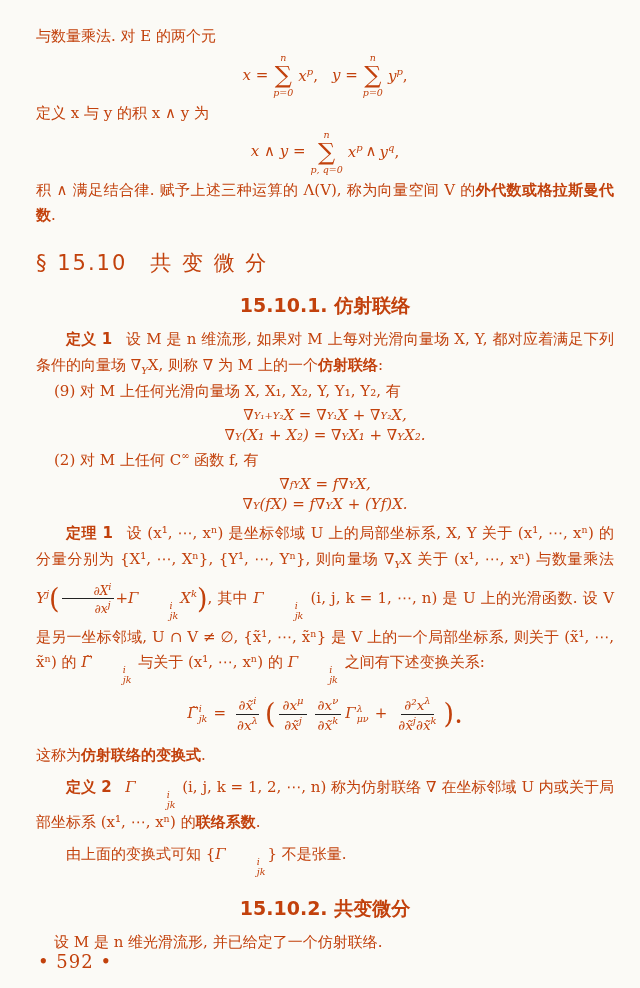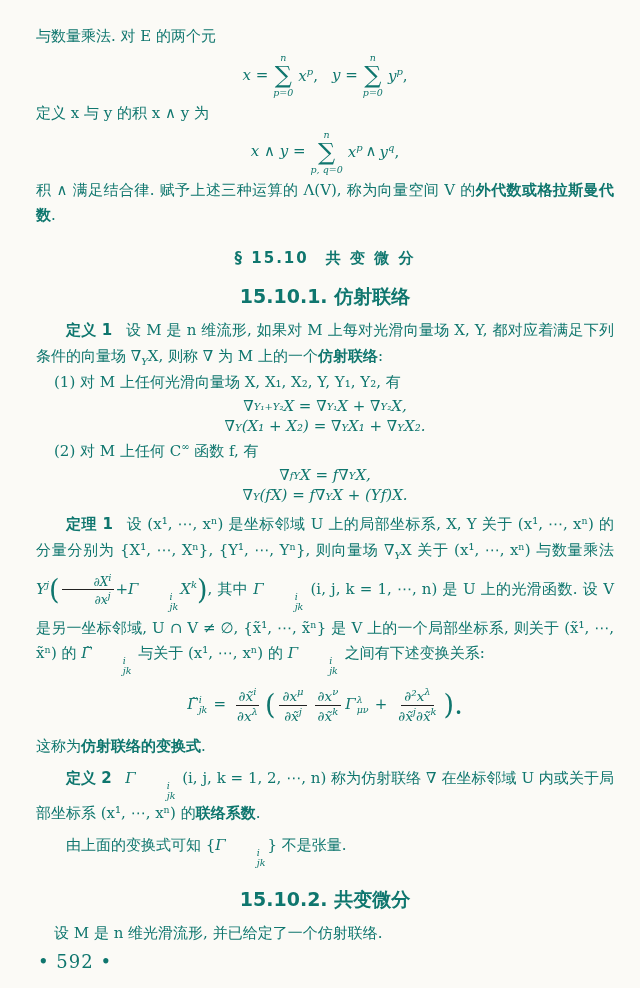--- a/index.html
+++ b/index.html
@@ -1,30 +1,30 @@
 <!DOCTYPE html>
 <html><head>
 <meta charset="utf-8">
 <style>
   html,body{margin:0;padding:0;background:#dddad4;}
   .page{
     width:640px;height:988px;box-sizing:border-box;
-    background:#fbfaf6;color:#0f766e;position:relative;
+    background:#fbfaf6;color:#c2410c;position:relative;
     padding:24px 26px 0 36px;overflow:hidden;
     font-family:"DejaVu Serif","Liberation Serif",serif;
     font-size:15px;
   }
   p{margin:0;line-height:1.72;text-align:justify;}
   .ind2{text-indent:2em;}
   .ind1{text-indent:1.2em;}
   b.heiti{font-family:"DejaVu Sans","Liberation Sans",sans-serif;font-weight:bold;}
   .lbl{font-family:"DejaVu Sans","Liberation Sans",sans-serif;font-weight:bold;margin-right:.9em;}
   .sec-title{
-    text-align:center;font-family:"DejaVu Sans","Liberation Sans",sans-serif;
-    font-weight:bold;font-size:15px;margin:20px 0 16px 0;letter-spacing:2px;
+    font-family:"DejaVu Sans","Liberation Sans",sans-serif;
+    font-weight:normal;font-size:21px;margin:20px 0 16px 0;letter-spacing:2px;
   }
   .subsec{
     font-family:"DejaVu Sans","Liberation Sans",sans-serif;
     font-weight:bold;font-size:19px;margin:14px 0 8px 0;text-align:center;text-indent:0;
   }
   
   .formula{
     display:flex;justify-content:center;align-items:center;
     margin:3px 0;font-style:italic;line-height:1.3;
   }
@@ -87,21 +87,21 @@
   </div>
 
   <p><span>积 ∧ 满足结合律. 赋予上述三种运算的 Λ(V), 称为向量空间 V 的</span><b class="heiti">外代数或格拉斯曼代数</b><span>.</span></p>
 
   <h2 class="sec-title">§ 15.10　共 变 微 分</h2>
 
   <h3 class="subsec">15.10.1. 仿射联络</h3>
 
   <p class="ind2"><b class="lbl">定义 1</b><span>设 M 是 n 维流形, 如果对 M 上每对光滑向量场 X, Y, 都对应着满足下列条件的向量场 ∇</span><sub class="var">Y</sub><span class="var"></span><span>X, 则称 ∇ 为 M 上的一个</span><b class="heiti">仿射联络</b><span>:</span></p>
 
-  <p class="ind1">(1) 对 M 上任何光滑向量场 X, X₁, X₂, Y, Y₁, Y₂, 有</p>
+  <p class="ind1">(9) 对 M 上任何光滑向量场 X, X₁, X₂, Y, Y₁, Y₂, 有</p>
 
   <div class="formula fline">
     <span class="rm">∇</span>
       <sub>Y₁+Y₂</sub>
       <span>X = ∇</span>
       <sub>Y₁</sub>
       <span>X + ∇</span>
       <sub>Y₂</sub>
       <span>X,</span>
   </div>

